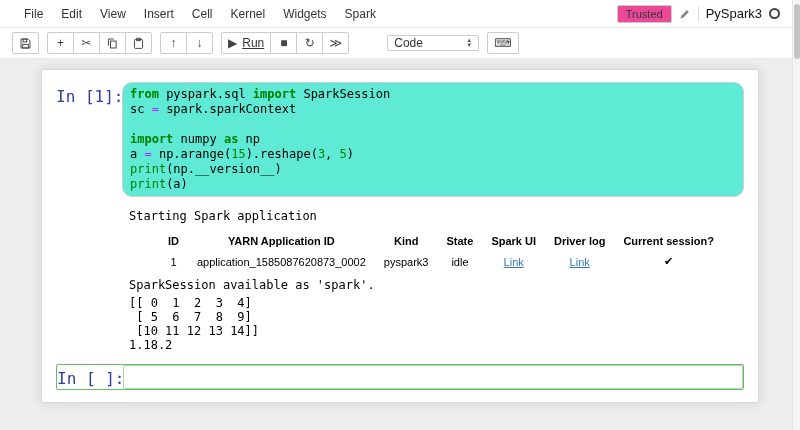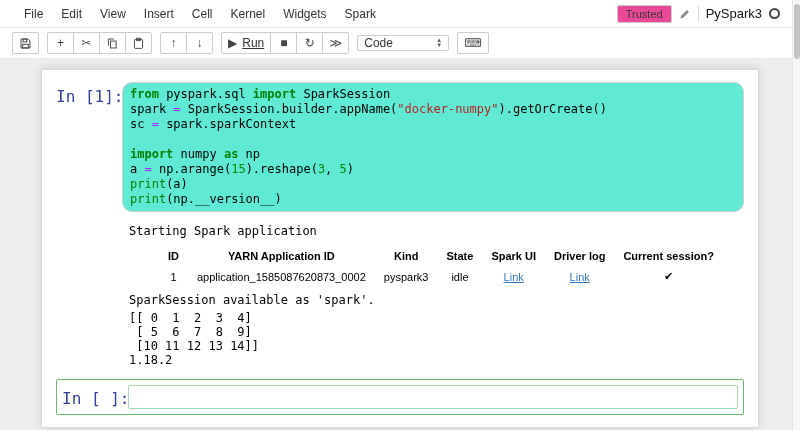--- a/index.html
+++ b/index.html
@@ -41,21 +41,21 @@
   }
   .btn-group .tb-btn:first-child { margin-left: 0; border-radius: 2px 0 0 2px; }
   .btn-group .tb-btn:last-child { border-radius: 0 2px 2px 0; }
   .btn-group .tb-btn:first-child:last-child { border-radius: 2px; }
   .tb-icon svg { width: 13px; height: 13px; display: block; }
   .glyph { font-size: 12px; line-height: 1; }
   .run-label { margin-left: 5px; font-size: 12px; color: #333; text-decoration: underline; }
   .tb-select {
     height: 16px; width: 92px; border: 1px solid #ccc; border-radius: 2px;
     display: flex; align-items: center; justify-content: space-between;
-    padding: 0 6px; font-size: 12px; color: #333; background: #fff; cursor: pointer;
+    padding: 0 6px; font-size: 12px; color: #333; background: #fff; cursor: pointer; margin-left: 30px;
   }
   .caret-stack { display: flex; flex-direction: column; color: #555; }
   .caret-stack span { font-size: 6px; line-height: 5px; }
 
   
   .main { height: 371px; padding-top: 10px; }
   .notebook {
     width: 718px; margin: 0 auto; background: #fff;
     border: 1px solid #d9d9d9; box-shadow: 0 0 10px rgba(80,80,80,0.18);
     padding: 12px 14px;
@@ -93,21 +93,21 @@
   .spark-table td.left { text-align: left; }
   .spark-table a { color: var(--link-blue, #337AB7); text-decoration: underline; cursor: pointer; }
   .session-text { margin: 6px 0 4px; }
   .result-pre {
     font-family: "DejaVu Sans Mono", monospace; font-size: 12px;
     line-height: 14px; white-space: pre;
   }
 
   .cell.selected {
     margin-top: 12px; border: 1px solid var(--sel-green, #66BB6A);
-    border-radius: 2px; padding: 5px;
+    border-radius: 2px; 
   }
   .cell.selected .prompt { padding-top: 4px; }
   .empty-input {
     flex: 1; background: #fff; border: 1px solid #a9d8ac; border-radius: 2px;
     height: 24px; cursor: text;
   }
 
   
   .scrollbar-track {
     position: absolute; top: 0; right: 0; width: 8px; height: 430px;
@@ -218,27 +218,26 @@
   </div>
 </div>
 
 <div class="main">
   <div class="notebook">
 
     <div class="cell">
       <div class="prompt">In [1]:</div>
       <div class="input-area">
           <div class="cm-line"><span class="tok-kw">from</span><span class="tok-pl"> pyspark.sql </span><span class="tok-kw">import</span><span class="tok-pl"> SparkSession</span></div>
-          <div class="cm-line"><span class="tok-pl">spark </span><span class="tok-op">=</span><span class="tok-pl"> SparkSession.builder.appName(</span><span class="tok-str">"docker-numpy"</span><span class="tok-pl">).getOrCreate()</span></div>
           <div class="cm-line"><span class="tok-pl">sc </span><span class="tok-op">=</span><span class="tok-pl"> spark.sparkContext</span></div>
           <div class="cm-line"></div>
           <div class="cm-line"><span class="tok-kw">import</span><span class="tok-pl"> numpy </span><span class="tok-kw">as</span><span class="tok-pl"> np</span></div>
           <div class="cm-line"><span class="tok-pl">a </span><span class="tok-op">=</span><span class="tok-pl"> np.arange(</span><span class="tok-num">15</span><span class="tok-pl">).reshape(</span><span class="tok-num">3</span><span class="tok-pl">, </span><span class="tok-num">5</span><span class="tok-pl">)</span></div>
+          <div class="cm-line"><span class="tok-bi">print</span><span class="tok-pl">(np.__version__)</span></div>
           <div class="cm-line"><span class="tok-bi">print</span><span class="tok-pl">(a)</span></div>
-          <div class="cm-line"><span class="tok-bi">print</span><span class="tok-pl">(np.__version__)</span></div>
         </div>
     </div>
 
     <div class="output-wrap">
       <div class="status-text">Starting Spark application</div>
 
       <table class="spark-table">
         <thead>
             <tr>
               <th>ID</th>

